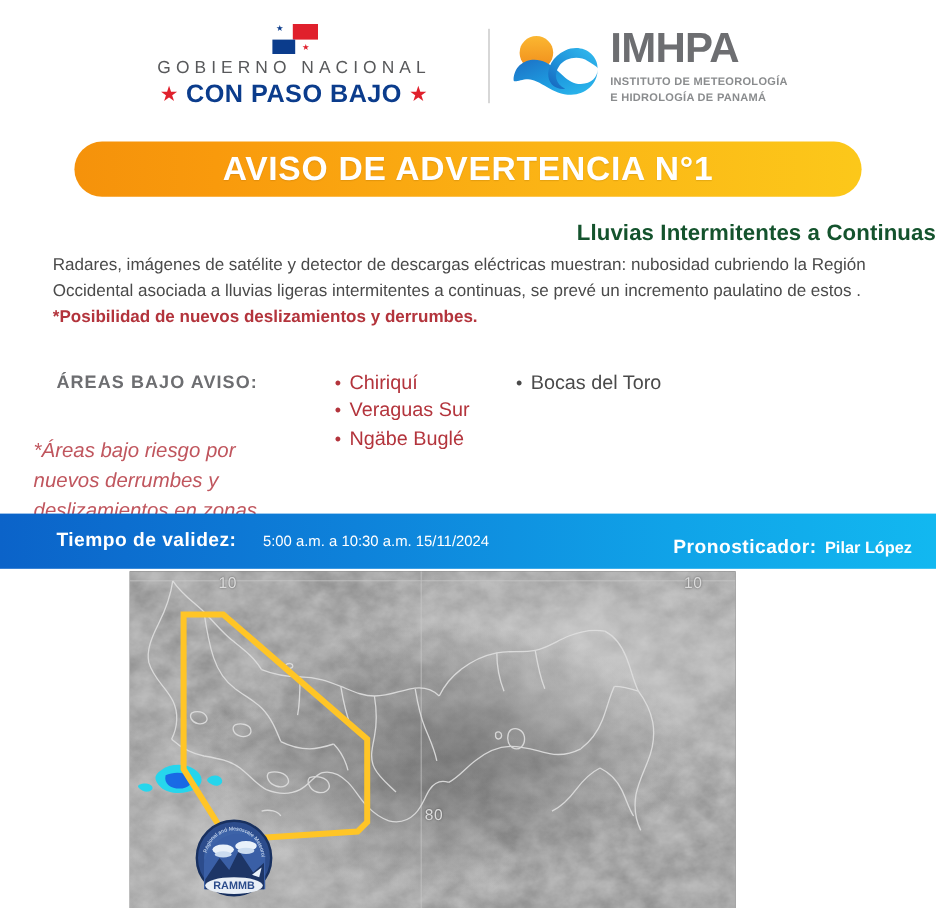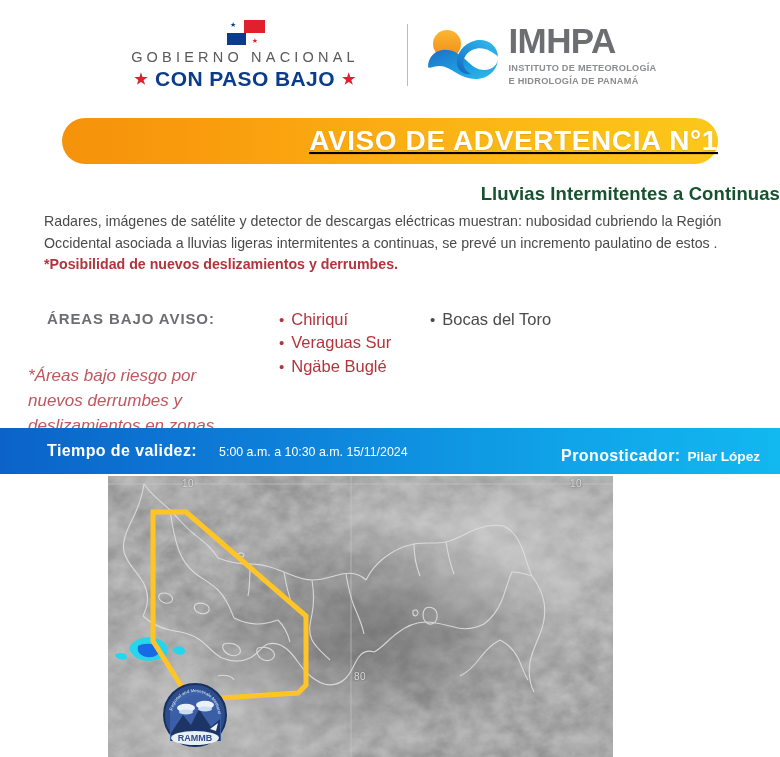--- a/index.html
+++ b/index.html
@@ -56,21 +56,21 @@
   .imhpa-sub {
     font-size: 9.2px; color:#8A8C8E; letter-spacing: 0.25px;
     margin-top: 4px; line-height: 1.32; font-weight: bold;
   }
 
   
   .banner {
     position: absolute; left: 62px; top: 118px; width: 656px; height: 46px;
     border-radius: 23px;
     background: linear-gradient(to right, #F5920B 0%, #F99A0C 18%, #FBB415 60%, #FCC81A 100%);
-    display:flex; align-items:center; justify-content:flex-end;text-decoration:underline;
+    display:flex; align-items:center; justify-content:center;
   }
   .banner-text {
     color:#ffffff; font-size: 28px; font-weight: 700; letter-spacing: 0.6px;
     text-shadow: 0 1px 1px rgba(120,70,0,0.18);
     white-space: nowrap;
   }
 
   
   .sub-title {
     position:absolute; left:0; top:183px; width:780px; text-align:right;
@@ -119,21 +119,21 @@
   .v-value { color:#ffffff; font-size: 12.4px; font-weight: 400; }
   .v-name  { color:#ffffff; font-size: 13.6px; font-weight: 700; margin-top: 12px; }
 
   
   .sat-wrap {
     position:absolute; left:108px; top:476px; width:505px; height:281px;
     overflow:hidden; background:#6b6b6b;
   }
   .sat-canvas { position:absolute; left:0; top:0; width:505px; height:281px; display:block; }
   .sat-label {
-    position:absolute; color:#dcdcdc; font-size: 10px;
+    position:absolute; color:#dcdcdc; font-size: 13px;
     font-family: "Liberation Sans", sans-serif; letter-spacing:0.5px;
     text-shadow: 0 0 2px rgba(0,0,0,0.55);
   }
 </style>
 </head>
 <body>
 
 <div class="page">
 
   <div class="header">

